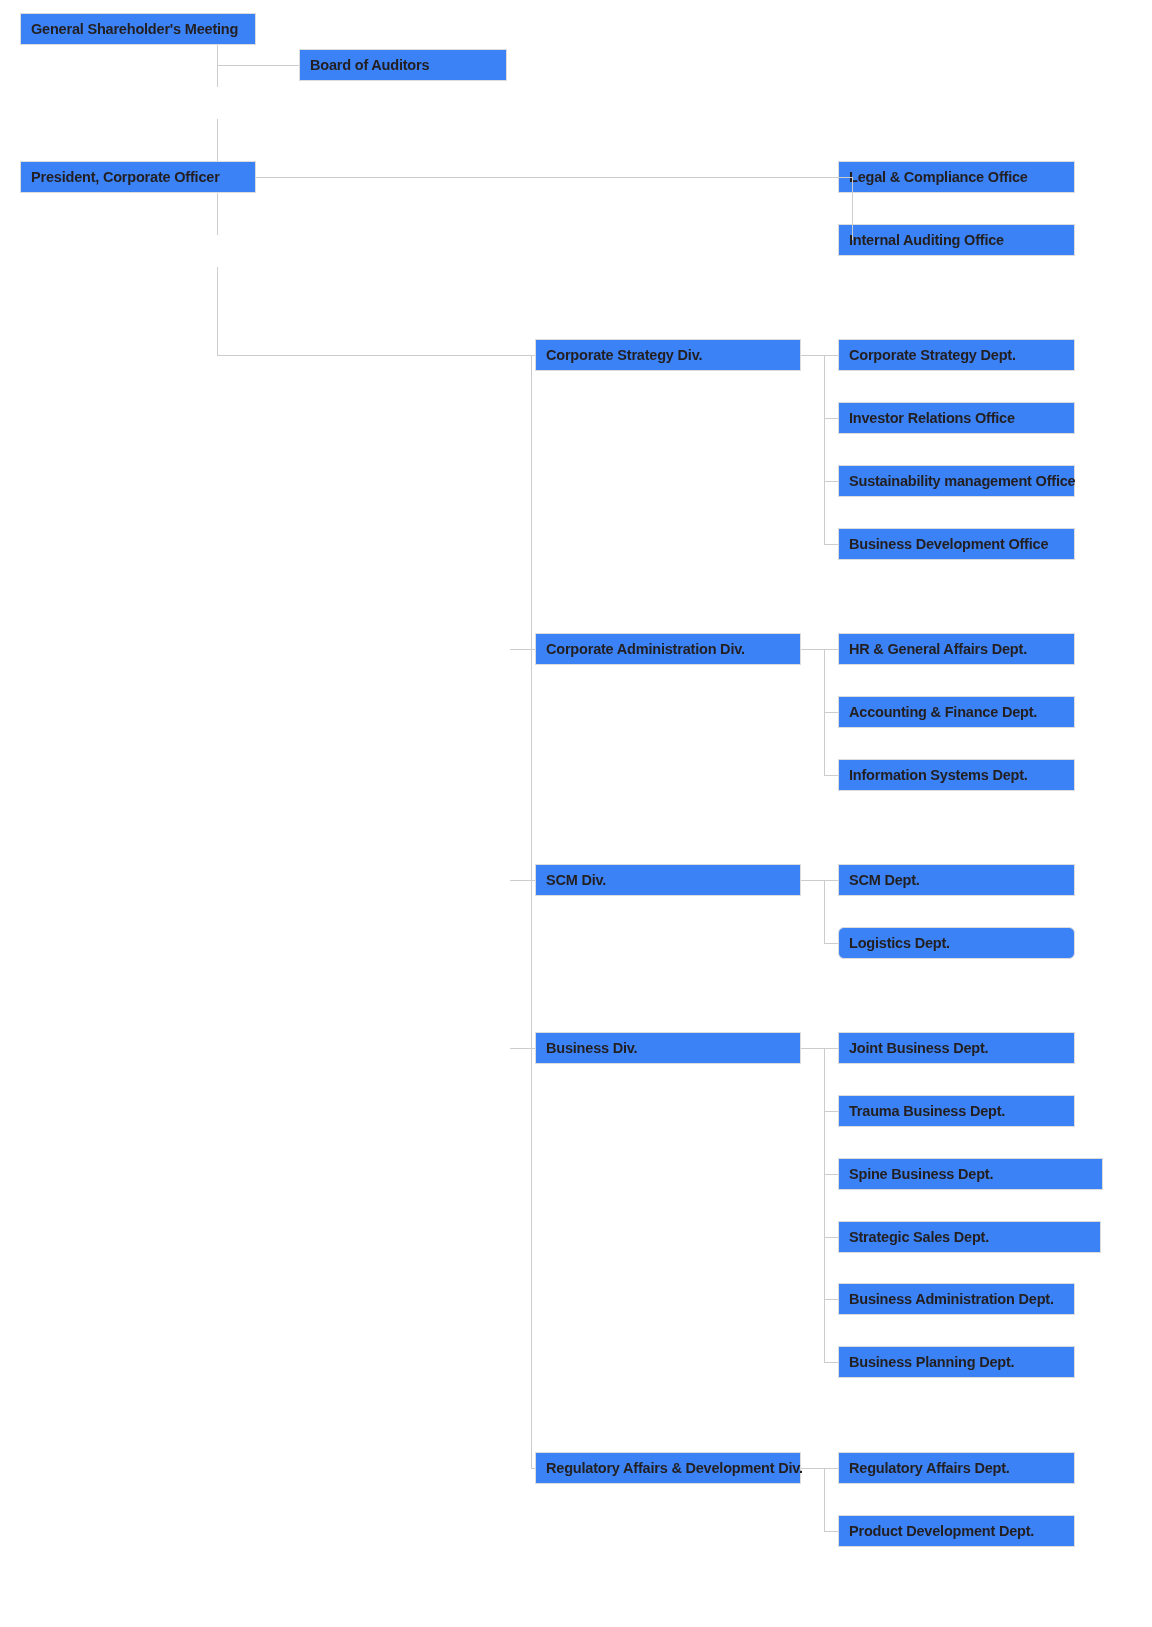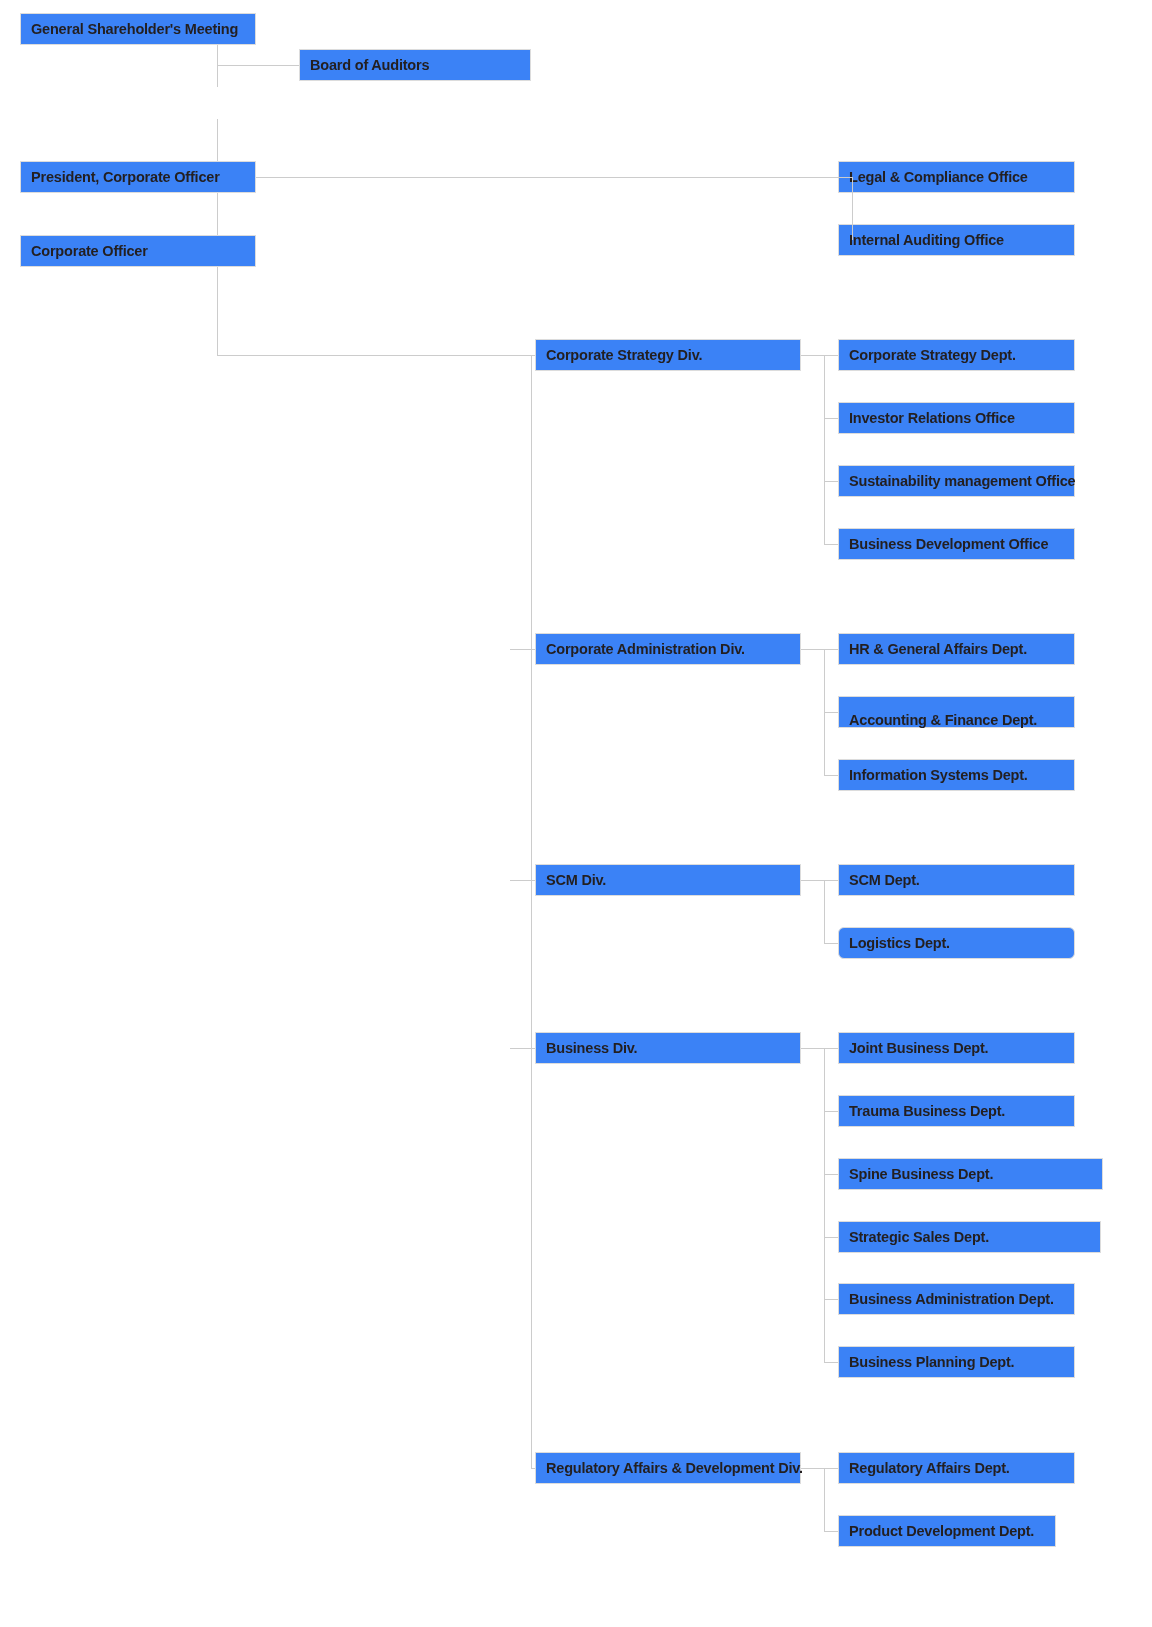--- a/index.html
+++ b/index.html
@@ -46,32 +46,29 @@
 </style>
 </head>
 <body>
 
 <div id="chart-root">
 
   <div class="node" id="n-shareholders" style="left:20px; top:13px; width:236px;">
     <span class="node-label">General Shareholder's Meeting</span>
   </div>
 
-  <div class="node" id="n-auditors" style="left:299px; top:49px; width:232px;">
+  <div class="node" id="n-auditors" style="left:299px; top:49px; width:208px;">
     <span class="node-label">Board of Auditors</span>
   </div>
 
 
   <div class="node" id="n-president" style="left:20px; top:161px; width:236px;">
     <span class="node-label">President, Corporate Officer</span>
   </div>
 
-  <div class="node" id="n-corpofficer" style="left:20px; top:235px; width:236px;">
-    <span class="node-label">Corporate Officer</span>
-  </div>
 
   <div class="node" id="n-legal" style="left:838px; top:161px; width:237px;">
     <span class="node-label">Legal &amp; Compliance Office</span>
   </div>
 
   <div class="node" id="n-internal-audit" style="left:838px; top:224px; width:237px;">
     <span class="node-label">Internal Auditing Office</span>
   </div>
 
   <div class="node" id="n-div-0" style="left:535px; top:339px; width:266px;">
@@ -91,21 +88,21 @@
     <span class="node-label">Business Development Office</span>
   </div>
 
   <div class="node" id="n-div-1" style="left:535px; top:633px; width:266px;">
     <span class="node-label">Corporate Administration Div.</span>
   </div>
 
   <div class="node" style="left:838px; top:633px; width:237px;">
     <span class="node-label">HR &amp; General Affairs Dept.</span>
   </div>
-  <div class="node" style="left:838px; top:696px; width:237px;align-items:flex-end;">
+  <div class="node" style="left:838px; top:696px; width:237px;">
     <span class="node-label">Accounting &amp; Finance Dept.</span>
   </div>
   <div class="node" style="left:838px; top:759px; width:237px;">
     <span class="node-label">Information Systems Dept.</span>
   </div>
 
   <div class="node" id="n-div-2" style="left:535px; top:864px; width:266px;">
     <span class="node-label">SCM Div.</span>
   </div>
 
@@ -139,21 +136,21 @@
     <span class="node-label">Business Planning Dept.</span>
   </div>
 
   <div class="node" id="n-div-4" style="left:535px; top:1452px; width:266px;">
     <span class="node-label">Regulatory Affairs &amp; Development Div.</span>
   </div>
 
   <div class="node" style="left:838px; top:1452px; width:237px;">
     <span class="node-label">Regulatory Affairs Dept.</span>
   </div>
-  <div class="node" style="left:838px; top:1515px; width:218px;">
+  <div class="node" style="left:838px; top:1515px; width:237px;">
     <span class="node-label">Product Development Dept.</span>
   </div>
 
   <div class="conn conn-v" style="left:217px; top:45px; height:42px;"></div>
   <div class="conn conn-h" style="left:217px; top:65px; width:82px;"></div>
 
   <div class="conn conn-v" style="left:217px; top:119px; height:42px;"></div>
 
   <div class="conn conn-v" style="left:217px; top:193px; height:42px;"></div>
 

